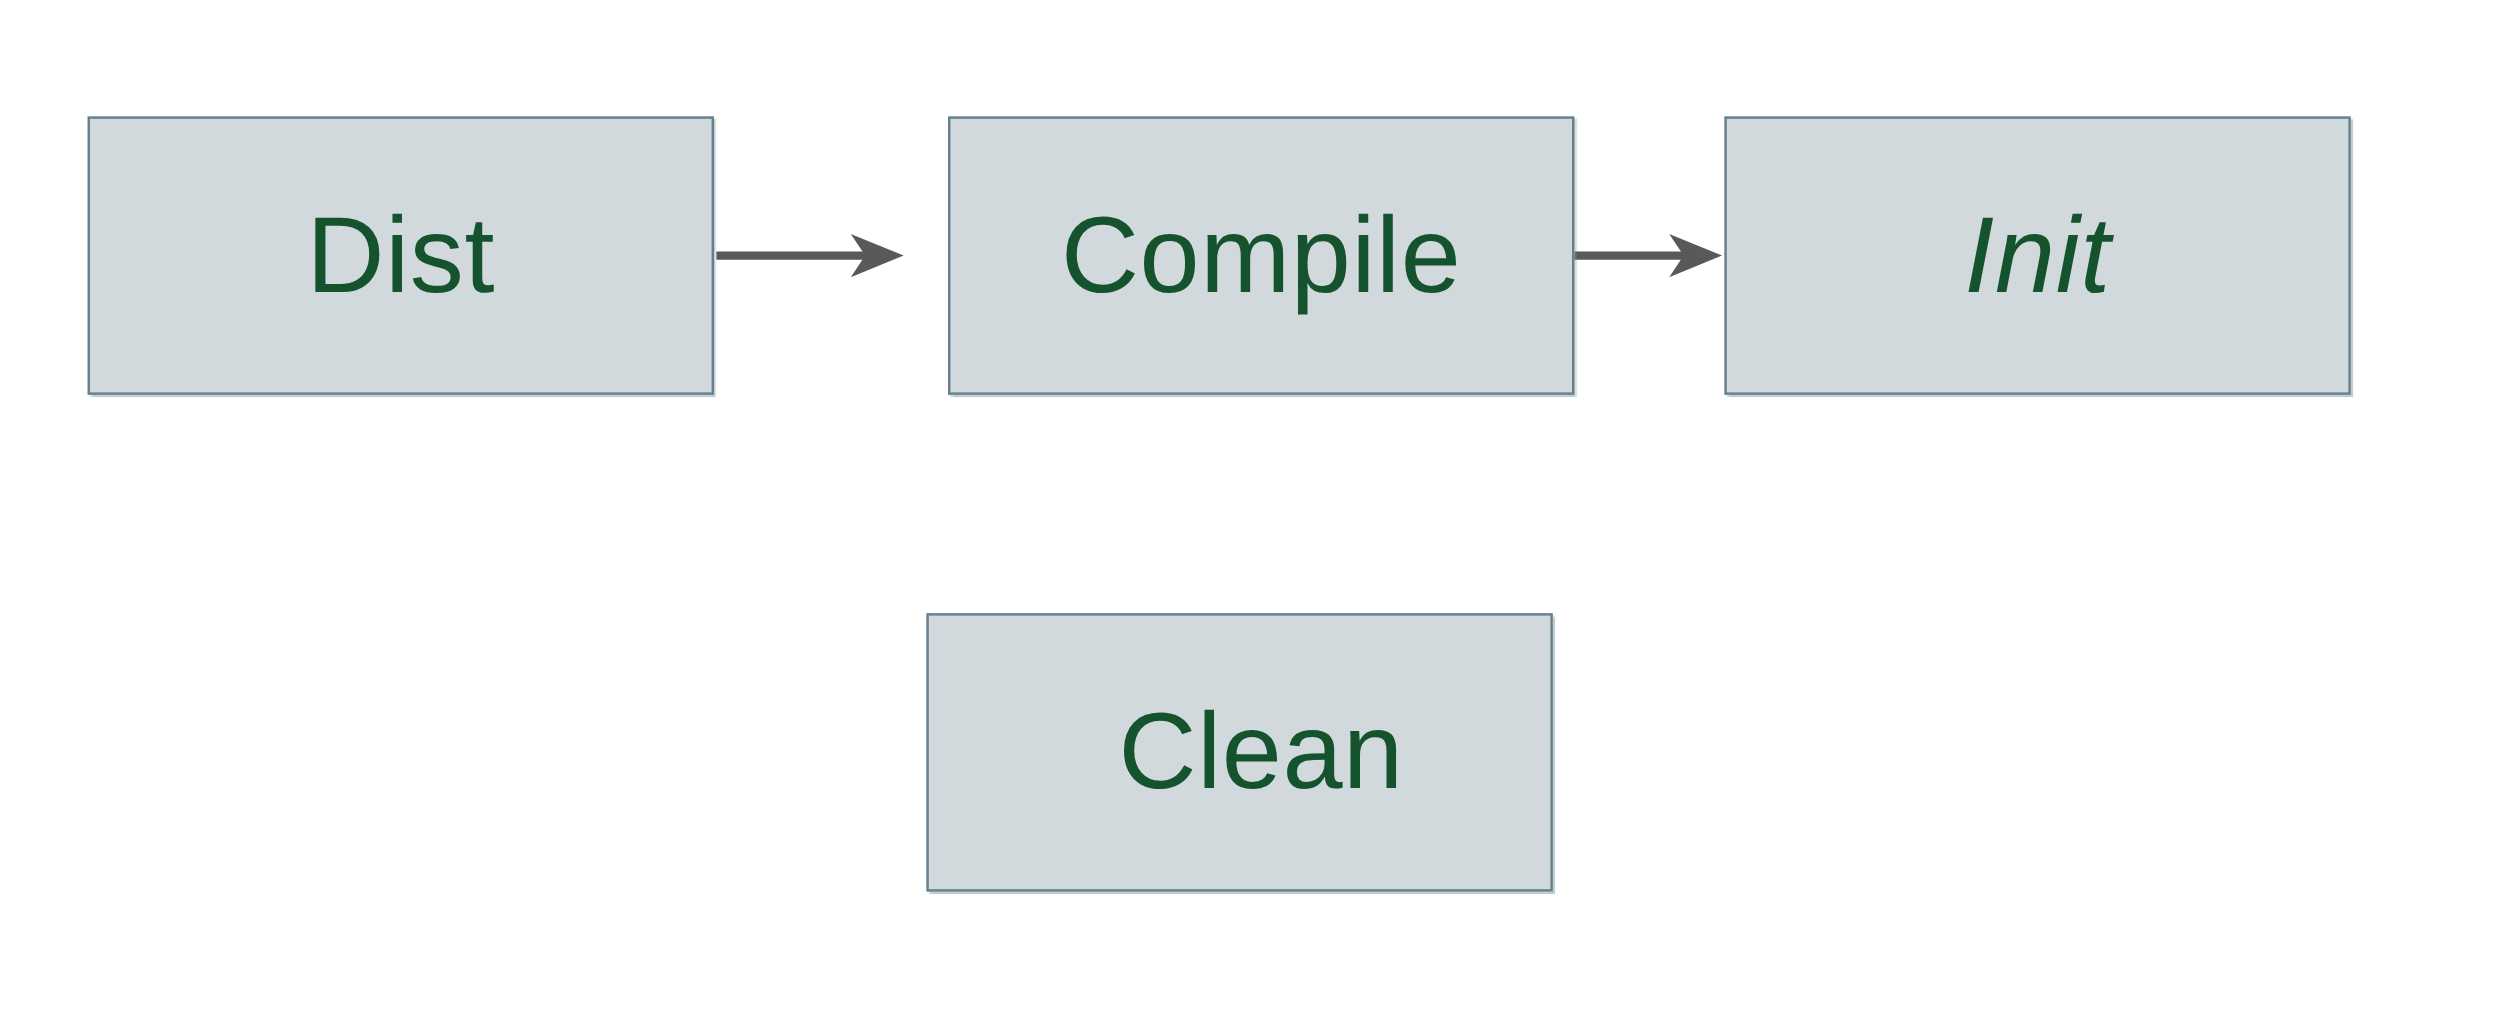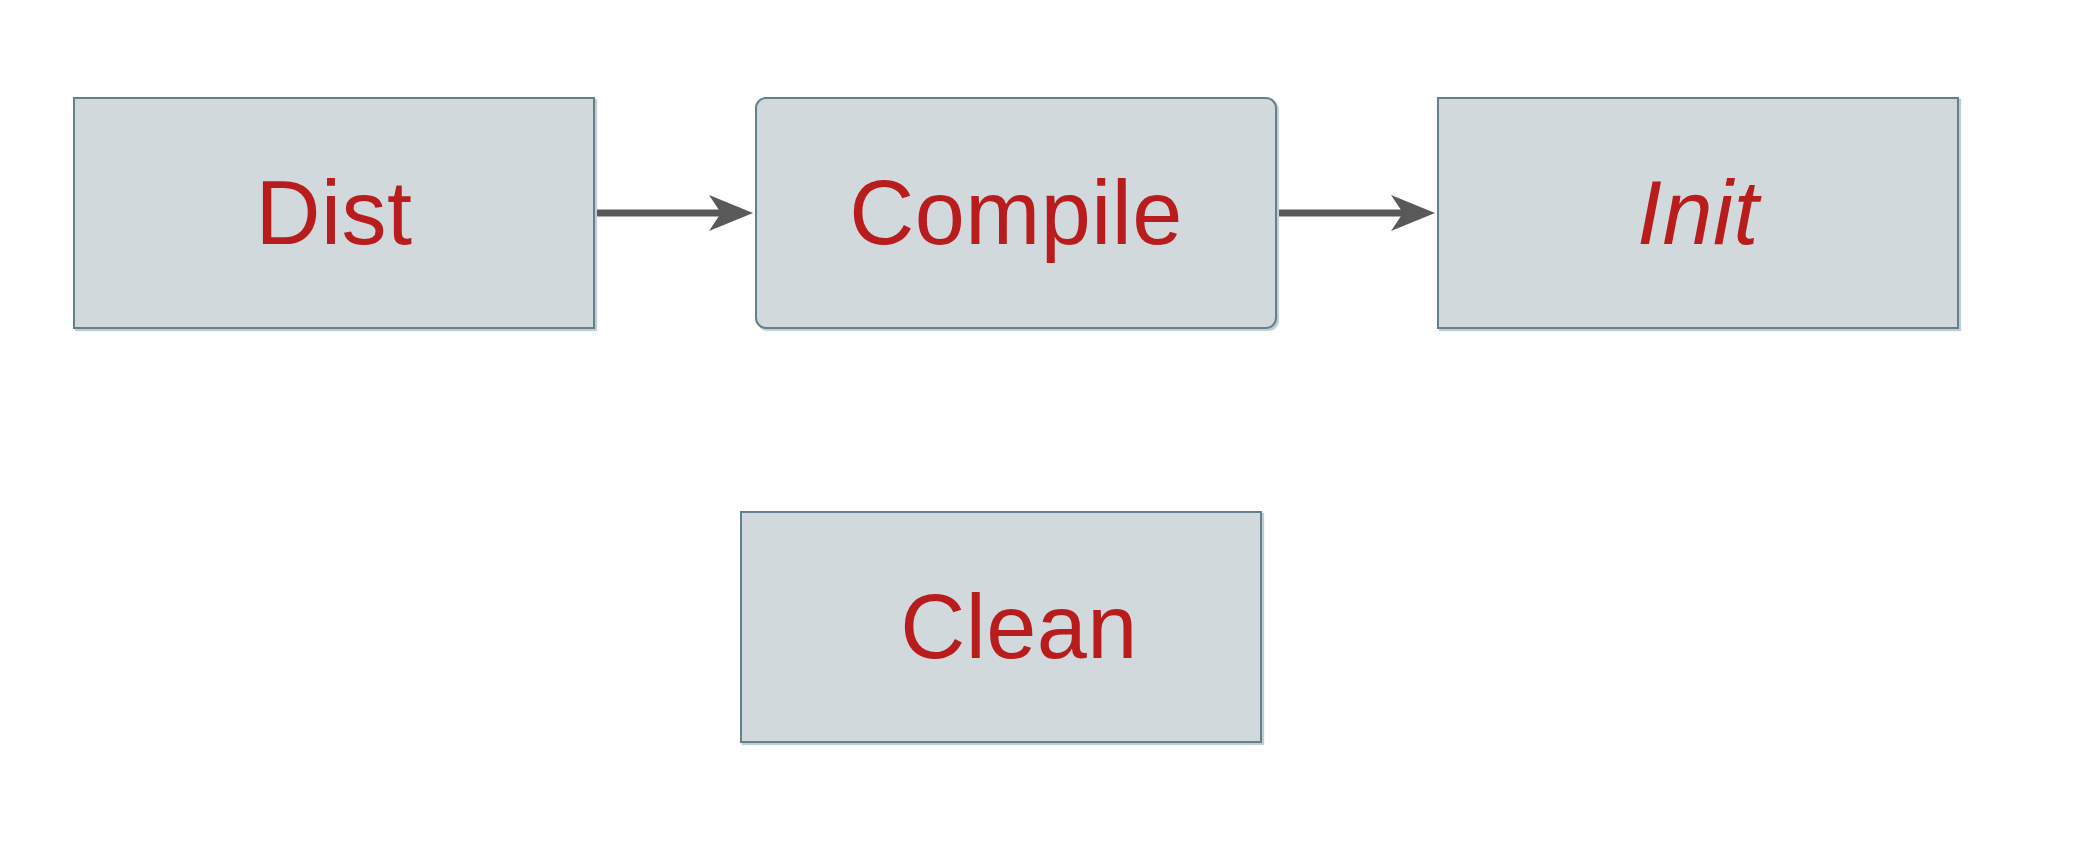--- a/index.html
+++ b/index.html
@@ -28,28 +28,28 @@
     background: #d1d9dc;
     border: 2px solid #65808d;
     box-shadow: 2px 2px 1px rgba(120,144,156,0.45);
     display: flex;
     align-items: center;
     justify-content: center;
   }
   .node .label {
     font-size: 90px;
     line-height: 1;
-    color: #b91c1c;
+    color: #14532d;
     white-space: nowrap;
     letter-spacing: 0.5px;
   }
   #node-dist    { left: 73px;   top: 97px;  }
-  #node-compile { left: 755px;  top: 97px; border-radius: 11px;  }
+  #node-compile { left: 790px;  top: 97px;  }
   #node-init    { left: 1437px; top: 97px; font-style: italic;  }
-  #node-clean   { left: 740px;  top: 511px; padding-left: 36px; }
+  #node-clean   { left: 772px;  top: 511px; padding-left: 36px; }
   svg.connectors {
     position: absolute;
     left: 0; top: 0;
     width: 2078px;
     height: 848px;
     pointer-events: none;
   }
 </style>
 </head>
 <body>

